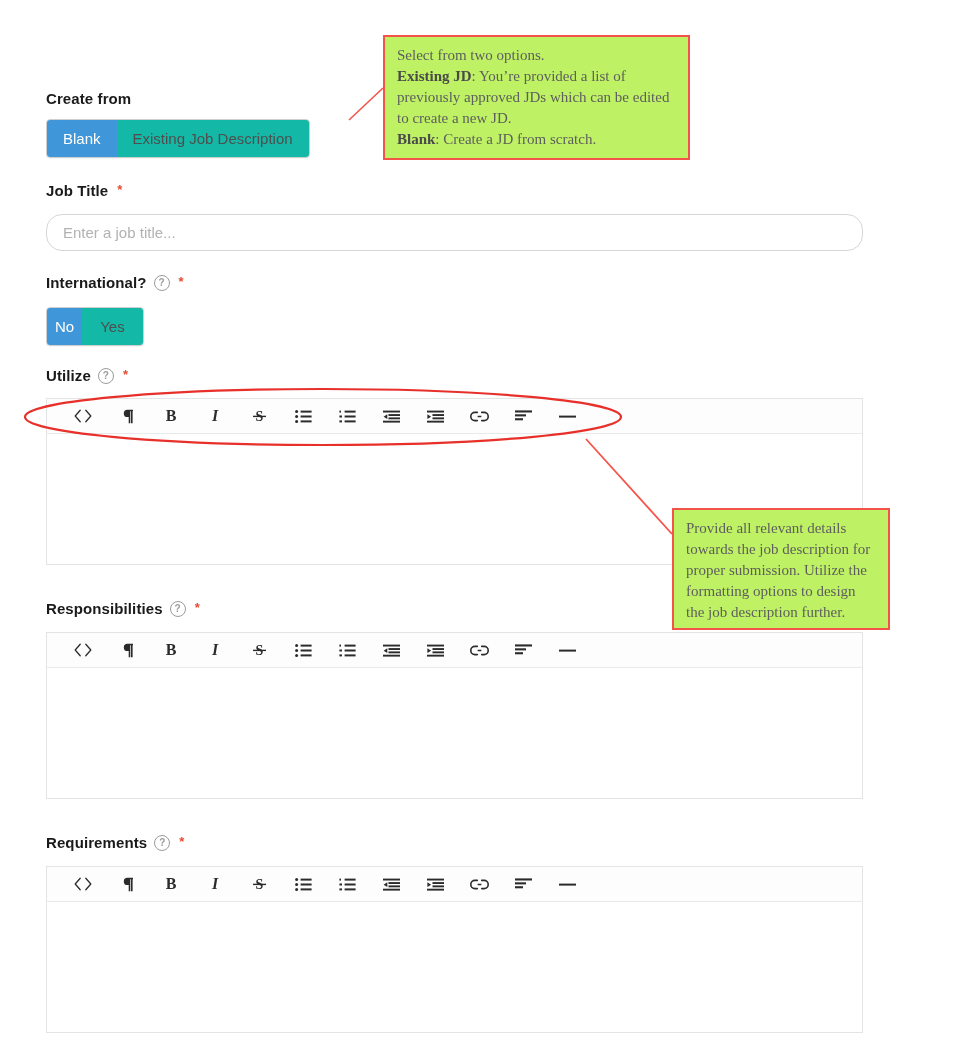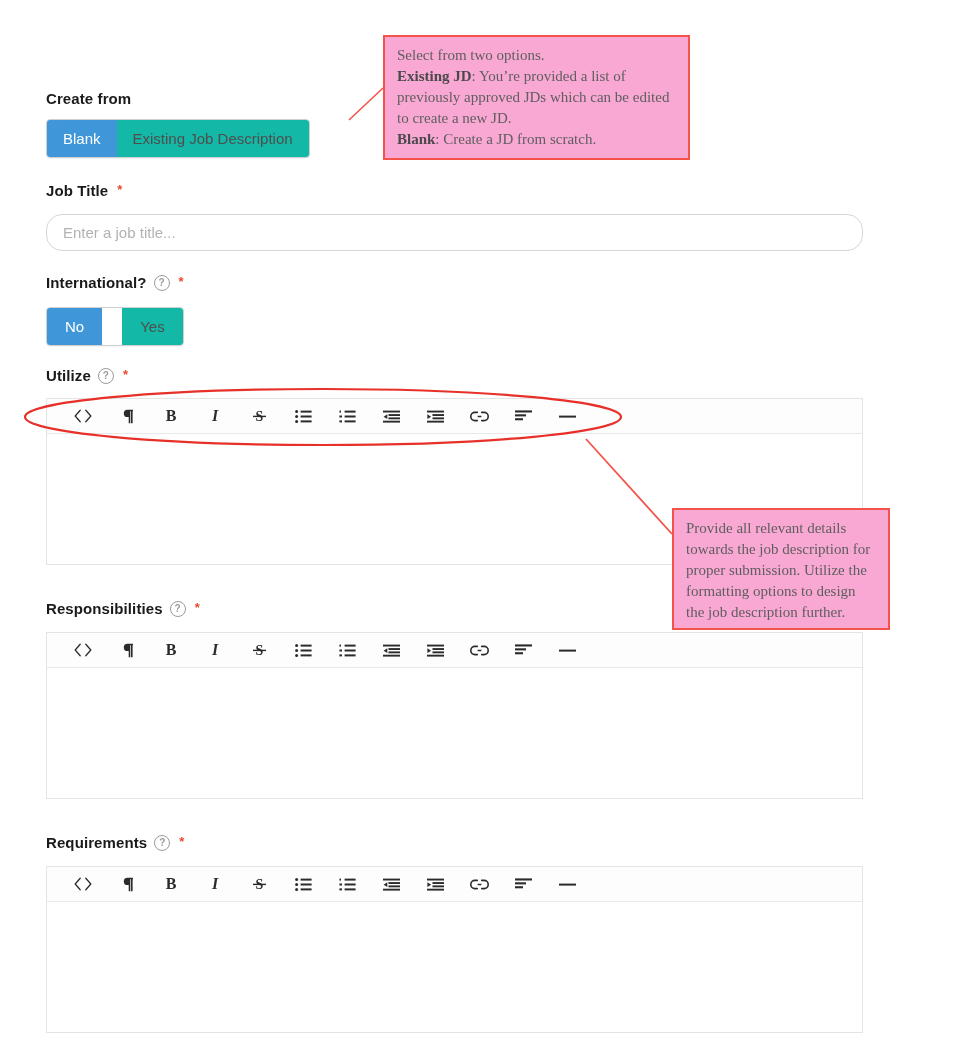--- a/index.html
+++ b/index.html
@@ -143,21 +143,21 @@
     background: #ffffff;
     border: 1px solid #e4e4e4;
     border-top: none;
   }
 
   
   .anno-box {
     position: absolute;
     box-sizing: border-box;
     border: 2px solid #f4534a;
-    background: #f9a8d4;
+    background: #bef264;
     font-family: "Liberation Serif", serif;
     font-size: 15px;
     line-height: 21px;
     color: #5e5e5e;
     padding: 8px 11px 8px 12px;
   }
   .anno-box b { color: #4a4a4a; font-weight: bold; }
 
   .anno-svg {
     position: absolute;
@@ -189,22 +189,22 @@
 
   <input class="text-input" type="text" style="left: 46px; top: 214px; width: 817px; height: 37px;" placeholder="Enter a job title...">
 
   <div class="field-label" style="left:46px; top:274px;">
     <span class="lbl-text">International?</span>
     <span class="help-icon">?</span>
     <span class="req-star">*</span>
   </div>
 
   <div class="btn-group" style="left:46px; top:307px; height:37px;">
-    <button class="tgl active" style="padding:0 18px;">No</button>
-    <button class="tgl" style="padding:0 18px;margin-left:20px;">Yes</button>
+    <button class="tgl active" style="padding:0 8px;">No</button>
+    <button class="tgl" style="padding:0 18px;">Yes</button>
   </div>
 
   <div class="field-label" style="left:46px; top:367px;">
     <span class="lbl-text">Utilize</span>
     <span class="help-icon">?</span>
     <span class="req-star">*</span>
   </div>
 
   <div class="editor" style="left:46px; top:398px; width:817px;">
     <div class="editor-toolbar">

